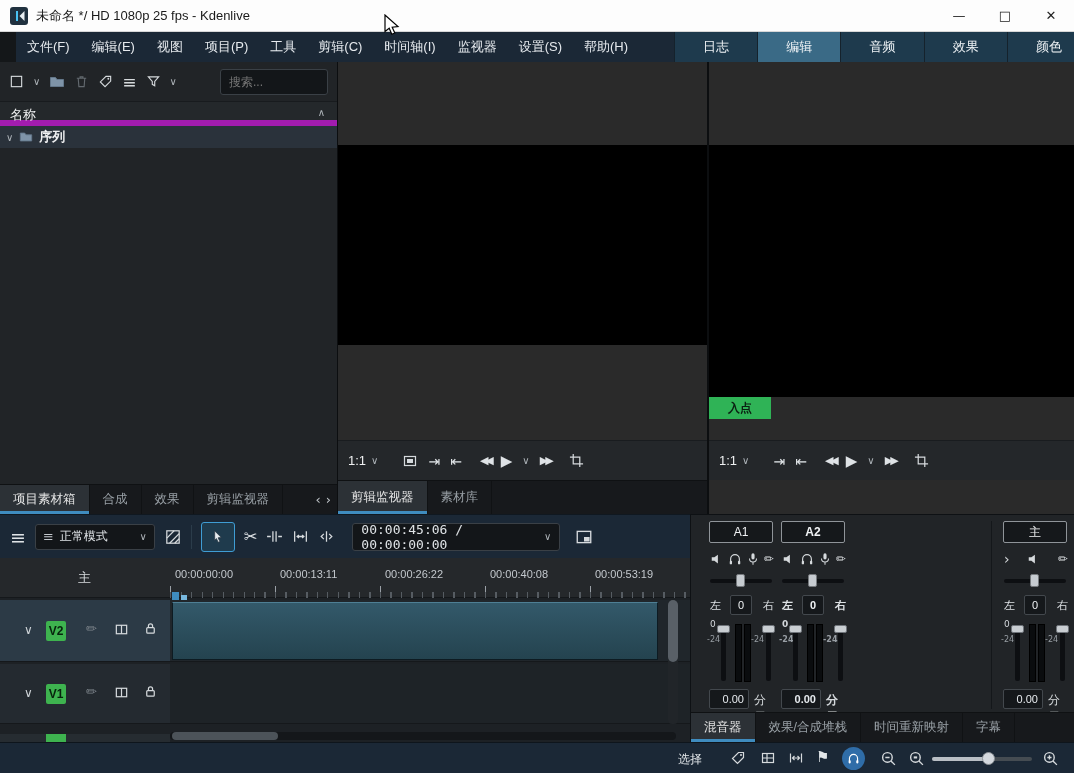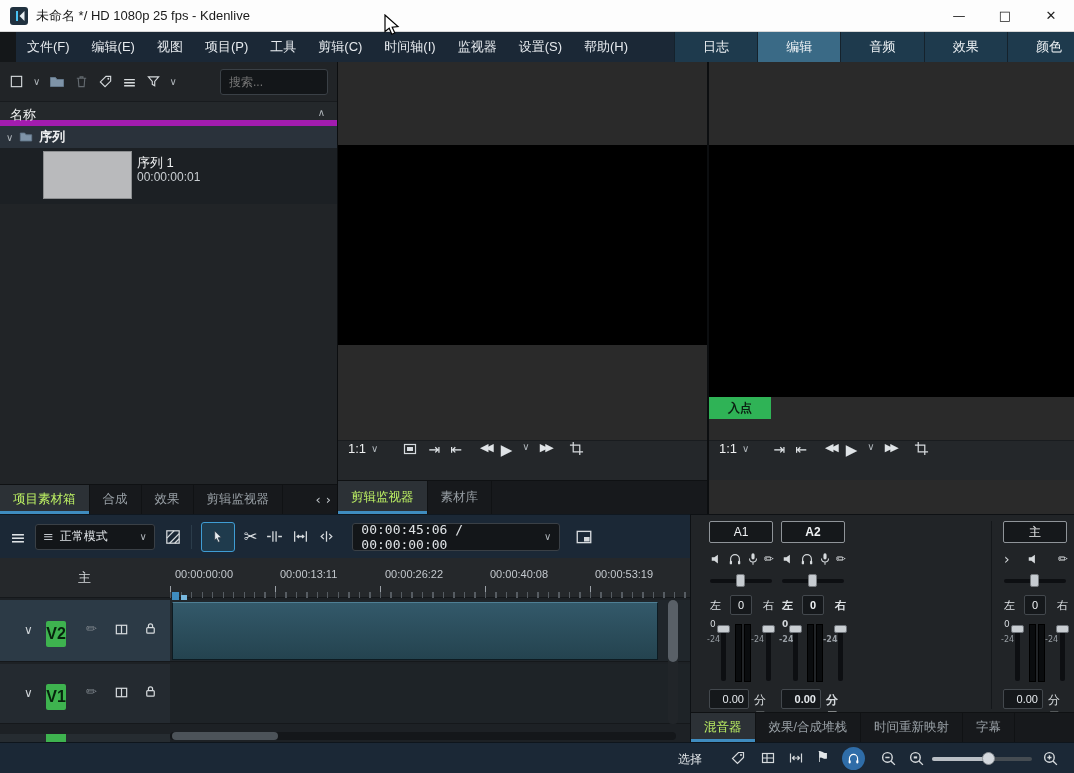--- a/index.html
+++ b/index.html
@@ -21,53 +21,53 @@
   .menubar{left:16px;top:32px;width:1074px;height:30px;background:#1b2836;display:flex;align-items:stretch;}
   .menu-item{padding:0 11px;line-height:30px;color:#e6eaee;font-size:13px;}
   .ws-group{margin-left:auto;width:416px;display:flex;}
   .ws{flex:1;text-align:center;line-height:30px;color:#eef2f5;background:#1e3a4d;border-left:1px solid #15222c;font-size:13px;}
   .ws.active{background:#3a6a86;}
 
   
   .input{background:#131619;border:1px solid #3a4046;border-radius:3px;color:#dfe3e6;}
   .tabbar{display:flex;align-items:stretch;background:#17191c;border-top:1px solid #0f1113;}
   .tab{display:flex;align-items:center;padding:0 13px;color:#99a0a6;border-right:1px solid #101214;font-size:12.5px;white-space:nowrap;}
-  .tab.active{background:#2c3136;color:#bef264;box-shadow:inset 0 -3px 0 #3f8cbf;}
+  .tab.active{background:#2c3136;color:#e5e5e5;box-shadow:inset 0 -3px 0 #3f8cbf;}
   .chev{font-size:10px;color:#aeb4b9;}
 
   
   .bin{left:0;top:62px;width:337px;height:452px;background:#212427;}
   .bin-toolbar{left:0;top:0;width:337px;height:40px;display:flex;align-items:center;gap:9px;padding:0 9px;border-bottom:1px solid #181b1e;}
   .bin-header{left:0;top:40px;width:337px;height:24px;background:#24282b;border-bottom:6px solid #a21caf;}
   .folder-row{left:0;top:64px;width:337px;height:22px;background:#2a323b;display:flex;align-items:center;gap:6px;padding-left:6px;}
   .clip-row{left:0;top:86px;width:337px;height:56px;background:#1c2024;}
 
   
   .monitor{top:62px;height:452px;background:#2a2a2a;}
   .mon-controls{left:0;right:0;top:378px;height:40px;background:#24272a;border-top:1px solid #191c1f;
-                display:flex;align-items:flex-start;padding:0 10px;gap:10px;}
+                display:flex;align-items:center;padding:0 10px;gap:10px;}
   .mon-tabbar{left:0;right:0;bottom:0;height:34px;}
   .tcbtn{color:#dfe3e6;font-size:14px;}
 
   
   .tl-toolbar{left:0;top:514px;width:690px;height:44px;background:#1b2836;border-top:1px solid #101820;
               display:flex;align-items:center;gap:9px;padding:0 10px;}
   .toolactive{width:34px;height:30px;background:#1f3b4d;border:1px solid #3f9dd4;border-radius:3px;}
   .sep{width:1px;height:24px;background:#2b3c4a;}
 
   
   .timeline{left:0;top:558px;width:690px;height:184px;background:#1d2125;}
   .ruler{left:0;top:0;right:0;height:40px;background:#25282b;border-bottom:1px solid #15181b;}
   .rlabel{position:absolute;top:10px;font-size:11px;color:#c3c8cd;}
   .minor-ticks{position:absolute;left:170px;right:0;top:34px;height:6px;
     background:repeating-linear-gradient(90deg,#565c62 0,#565c62 1px,transparent 1px,transparent 10.5px);}
   .major-ticks{position:absolute;left:170px;right:0;top:28px;height:12px;
     background:repeating-linear-gradient(90deg,#9aa0a6 0,#9aa0a6 1px,transparent 1px,transparent 105px);}
   .trackhead{position:absolute;left:0;width:170px;border-bottom:1px solid #15181b;}
-  .tracktag{position:absolute;width:20px;height:26px;background:#3eb34f;color:#07230d;font-size:16px;font-weight:bold;
+  .tracktag{position:absolute;width:20px;height:20px;background:#3eb34f;color:#07230d;font-size:12px;font-weight:bold;
             display:flex;align-items:center;justify-content:center;border-radius:2px;}
   .clip{position:absolute;background:linear-gradient(#33596a,#24434f);border:1px solid #0d1b22;border-top-color:#4e7f95;}
 
   
   .mixer{left:690px;top:514px;width:384px;height:228px;background:#212427;border-left:1px solid #0e1114;border-top:1px solid #0e1114;}
   .strip{position:absolute;top:6px;width:70px;height:192px;}
   .chan-head{position:absolute;left:2px;top:0;width:64px;height:22px;border:1px solid #8f9499;background:#15181b;
              border-radius:2px;display:flex;align-items:center;justify-content:center;font-size:12px;color:#f0f2f4;}
   .chan-icons{position:absolute;left:1px;right:1px;top:30px;height:16px;display:flex;justify-content:space-between;align-items:center;padding:0 2px;}
   .hgroove{position:absolute;left:3px;top:58px;width:62px;height:4px;background:#0d0f12;border-radius:2px;}
@@ -175,25 +175,20 @@
     </div>
 
     <div class="abs folder-row">
       <span class="chev g">∨</span>
       <svg width="14" height="14" viewBox="0 0 16 16">
           <path d="M1.5 3.5h5l1.5 2h6.5v7h-13z" fill="#7f94a8" stroke="#64788b"></path>
         </svg>
       <span style="font-weight:bold;">序列</span>
     </div>
 
-    <div class="abs clip-row">
-      <div class="abs" style="left:43px;top:3px;width:89px;height:48px;background:#b9babc;border:1px solid #8c8e90;"></div>
-      <span class="abs" style="left:137px;top:6px;">序列 1</span>
-      <span class="abs" style="left:137px;top:22px;font-size:12px;color:#c9ced2;">00:00:00:01</span>
-    </div>
 
     <div class="abs tabbar" style="left:0;right:0;bottom:0;height:30px;">
       <div class="tab active">项目素材箱</div>
       <div class="tab">合成</div>
       <div class="tab">效果</div>
       <div class="tab">剪辑监视器</div>
       <span class="g" style="margin-left:auto;align-self:center;color:#c3c8cd;padding:0 3px;">‹</span>
       <span class="g" style="align-self:center;color:#c3c8cd;padding:0 6px 0 2px;">›</span>
     </div>
   </div>

